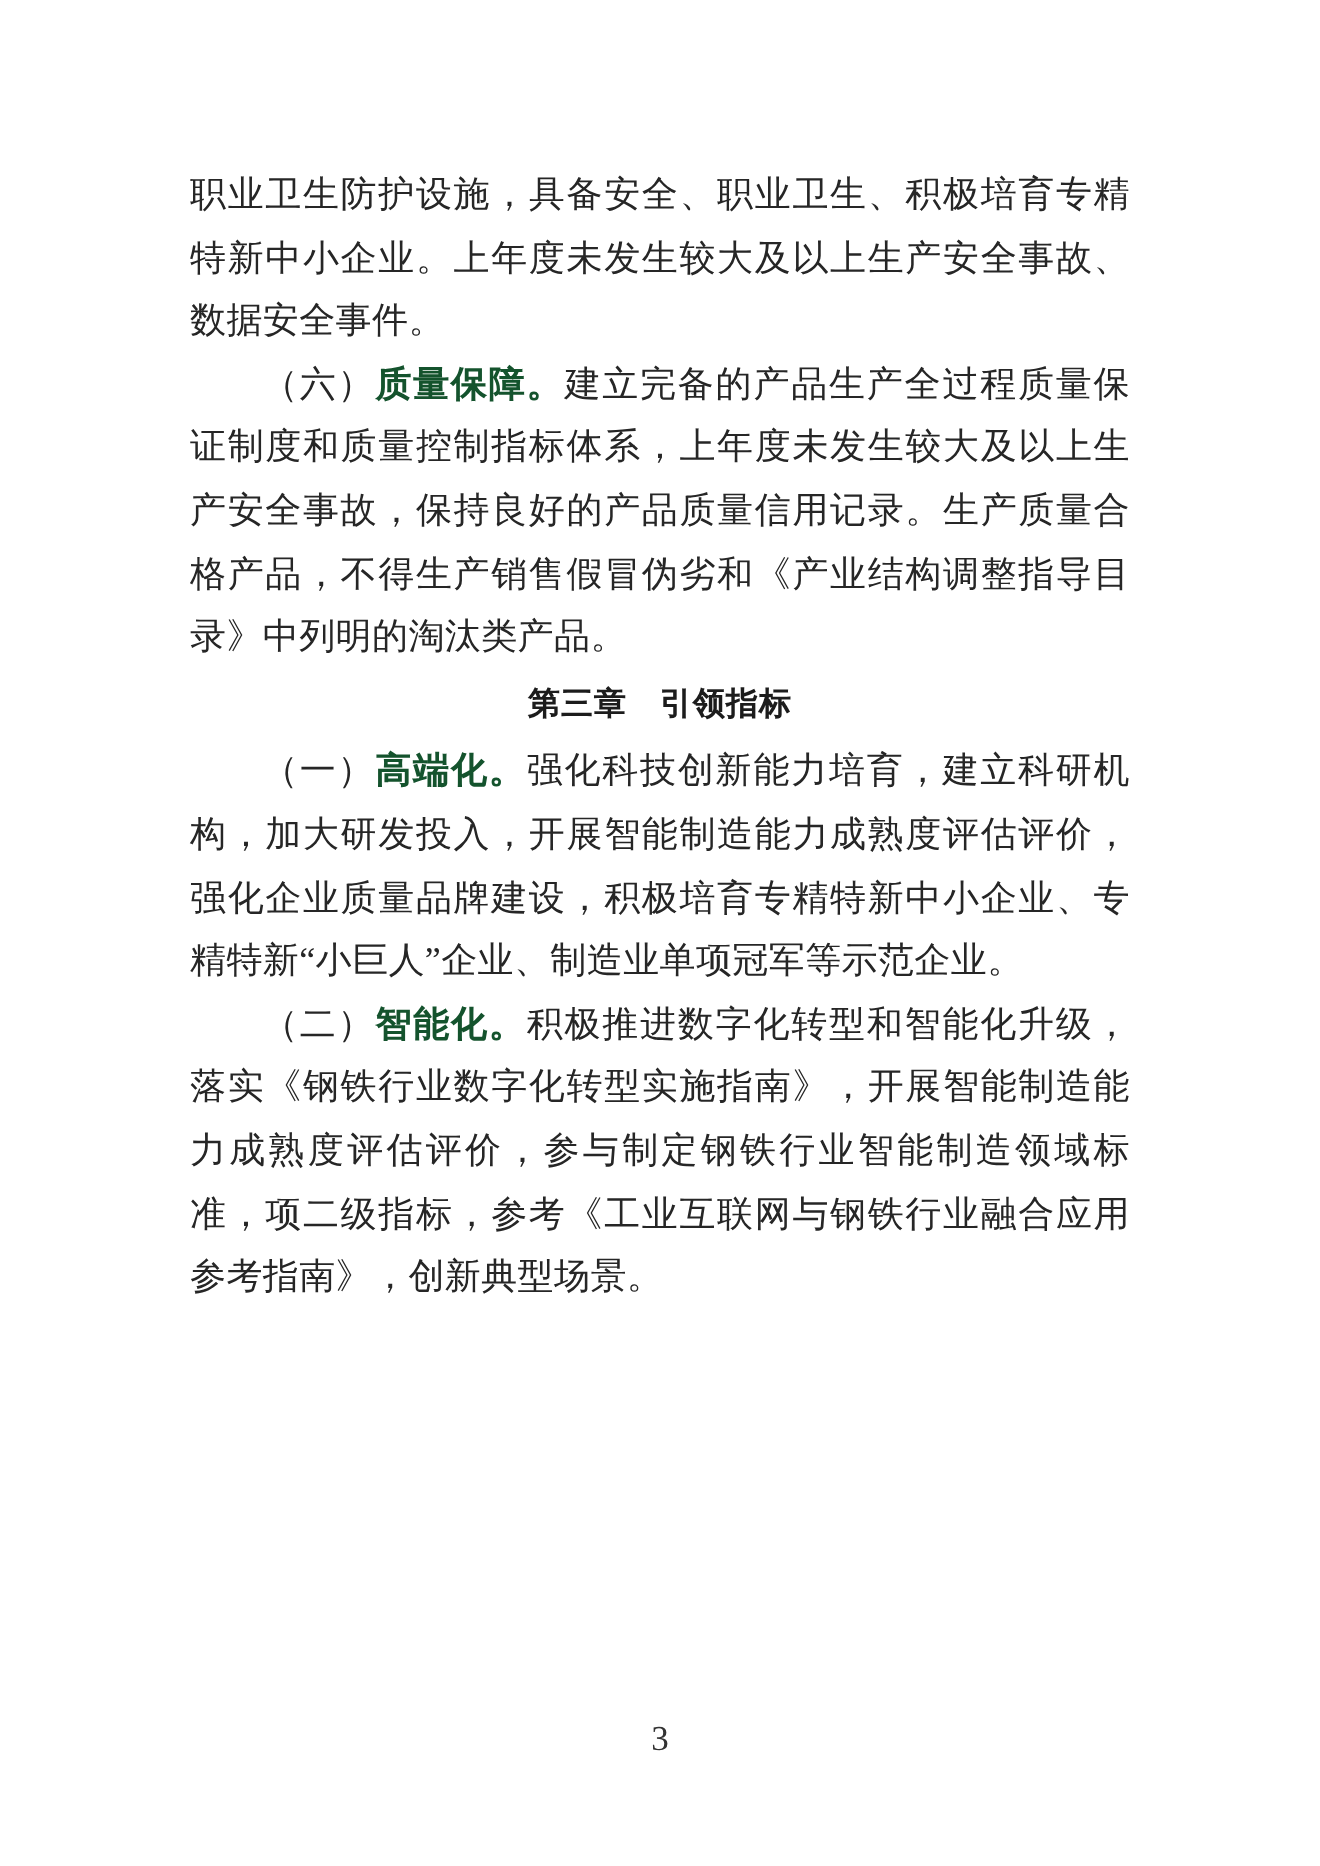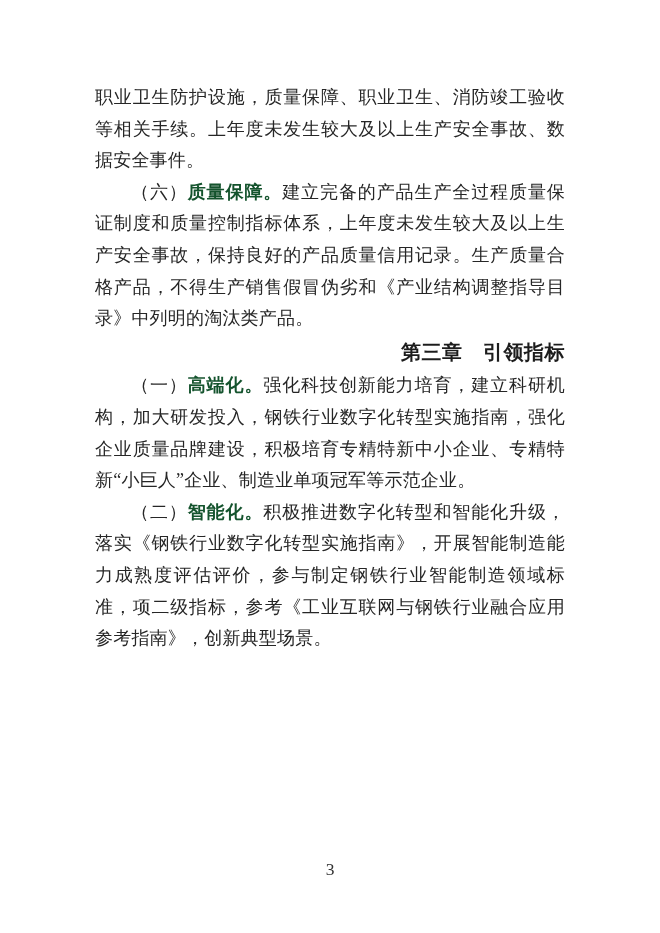--- a/index.html
+++ b/index.html
@@ -36,24 +36,24 @@
     text-indent: 2em;
   }
   .lead-bold {
     font-weight: bold;
     color: #14532d;
   }
   h2.chapter {
     margin: 2px 0;
     padding: 0;
     font-family: "Liberation Sans", "DejaVu Sans", sans-serif;
-    font-size: 20px;
+    font-size: 16px;
     font-weight: 700;
     line-height: 31.6px;
-    text-align: right;
+    text-align: center;
     text-indent: 0;
     letter-spacing: 0.5px;
     color: #1c1c1c;
   }
   .page-number {
     position: absolute;
     left: 0;
     right: 0;
     top: 859px;
     text-align: center;
@@ -62,28 +62,28 @@
     color: #333333;
   }
 </style>
 </head>
 <body>
 
 <div class="page">
 
   <div class="content">
 
-    <p class="para">职业卫生防护设施，质量保障、职业卫生、消防竣工验收等相关手续。上年度未发生较大及以上生产安全事故、数据安全事件。</p>
+    <p class="para">职业卫生防护设施，具备安全、职业卫生、积极培育专精特新中小企业。上年度未发生较大及以上生产安全事故、数据安全事件。</p>
 
     <p class="para indent"><span>（六）</span><span class="lead-bold">质量保障。</span><span>建立完备的产品生产全过程质量保证制度和质量控制指标体系，上年度未发生较大及以上生产安全事故，保持良好的产品质量信用记录。生产质量合格产品，不得生产销售假冒伪劣和《产业结构调整指导目录》中列明的淘汰类产品。</span></p>
 
     <h2 class="chapter">第三章　引领指标</h2>
 
 
-    <p class="para indent"><span>（一）</span><span class="lead-bold">高端化。</span><span>强化科技创新能力培育，建立科研机构，加大研发投入，钢铁行业数字化转型实施指南，强化企业质量品牌建设，积极培育专精特新中小企业、专精特新“小巨人”企业、制造业单项冠军等示范企业。</span></p>
+    <p class="para indent"><span>（一）</span><span class="lead-bold">高端化。</span><span>强化科技创新能力培育，建立科研机构，加大研发投入，开展智能制造能力成熟度评估评价，强化企业质量品牌建设，积极培育专精特新中小企业、专精特新“小巨人”企业、制造业单项冠军等示范企业。</span></p>
 
     <p class="para indent"><span>（二）</span><span class="lead-bold">智能化。</span><span>积极推进数字化转型和智能化升级，落实《钢铁行业数字化转型实施指南》，开展智能制造能力成熟度评估评价，参与制定钢铁行业智能制造领域标准，项二级指标，参考《工业互联网与钢铁行业融合应用参考指南》，创新典型场景。</span></p>
 
   </div>
 
   <div class="page-number">3</div>
 
 </div>
 
 </body></html>

